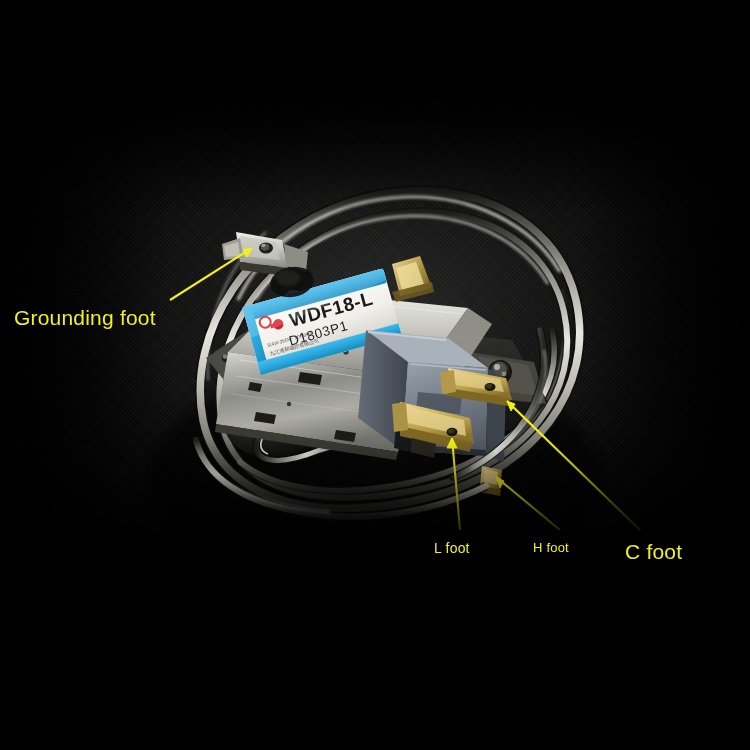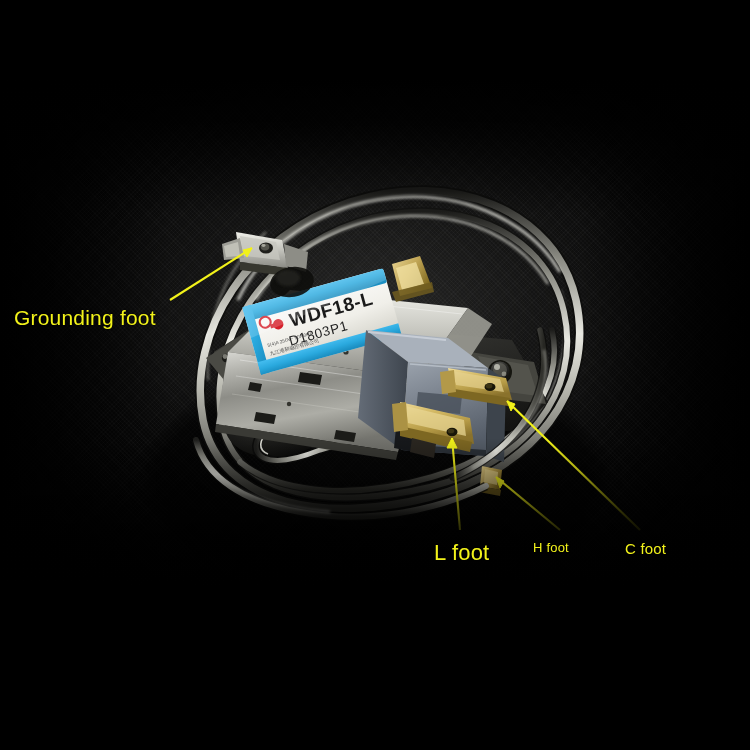--- a/index.html
+++ b/index.html
@@ -79,23 +79,23 @@
   .anno-label {
     position: absolute;
     color: #f2f21a;
     font-family: "Liberation Sans", sans-serif;
     font-weight: 400;
     letter-spacing: 0.2px;
     white-space: nowrap;
     text-shadow: 0 0 2px rgba(0,0,0,0.9);
   }
   #label-ground { left: 14px;  top: 306px; font-size: 21px; }
-  #label-l      { left: 434px; top: 540px; font-size: 22px; }
+  #label-l      { left: 434px; top: 540px; font-size: 14px; }
   #label-h      { left: 533px; top: 540px; font-size: 13px; }
-  #label-c      { left: 625px; top: 540px; font-size: 15px; }
+  #label-c      { left: 625px; top: 540px; font-size: 21px; }
 </style>
 </head>
 <body>
 
 <div id="stage">
 
   <div class="bg-base"></div>
   <div class="bg-weave"></div>
   <div class="bg-pool"></div>
 

